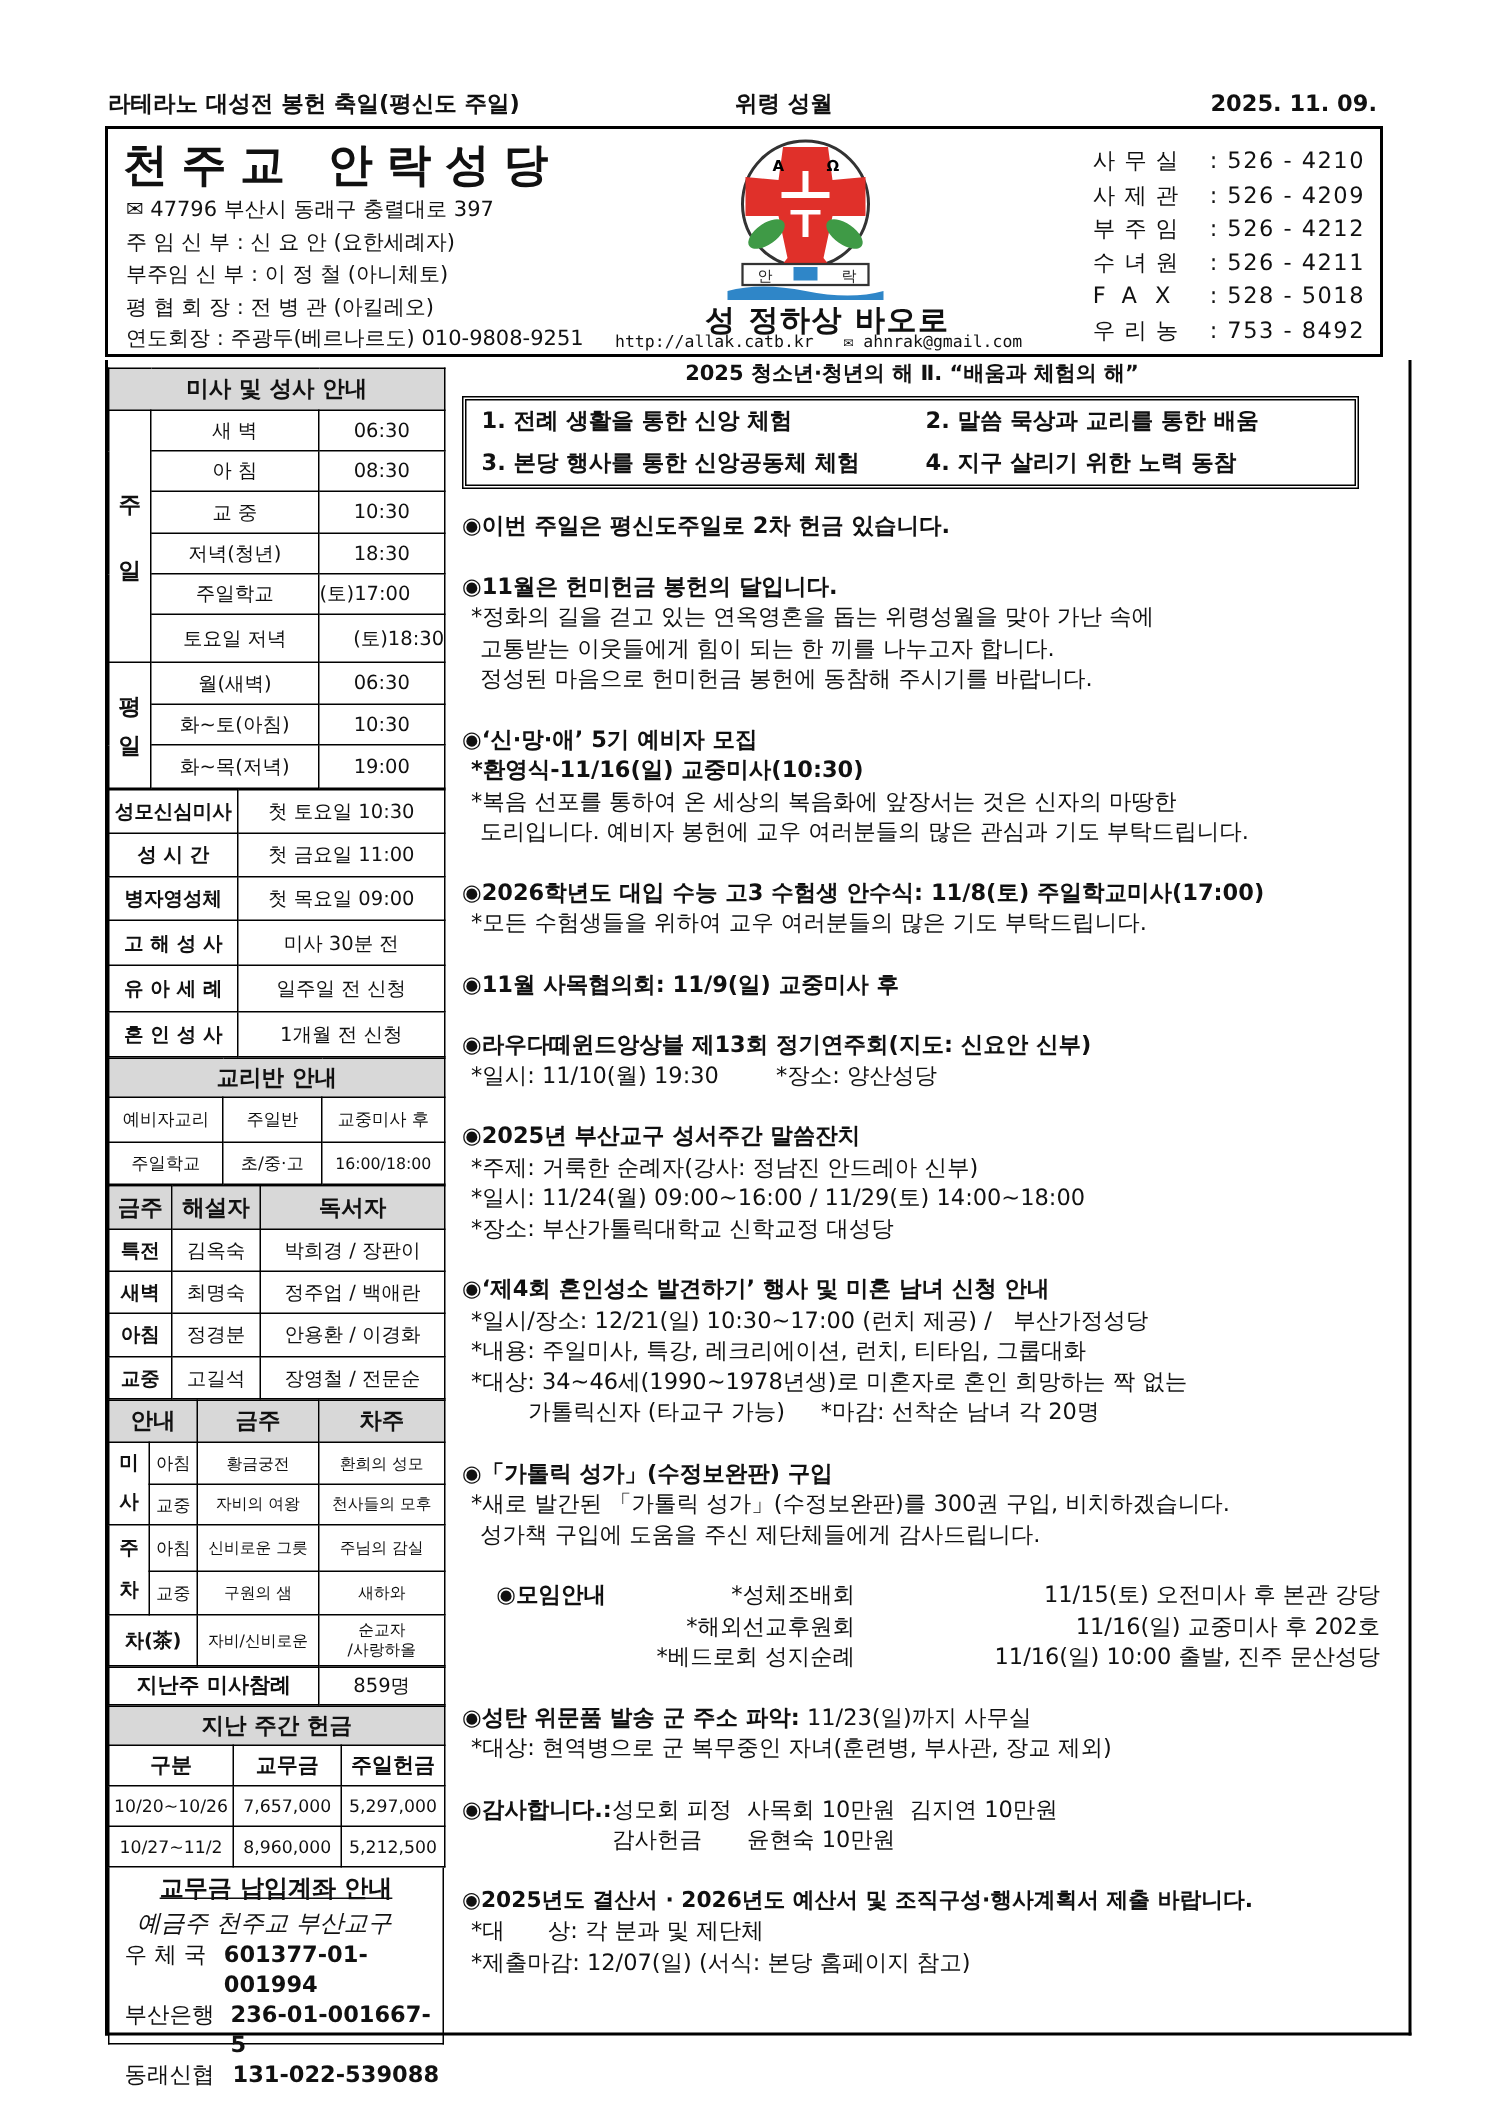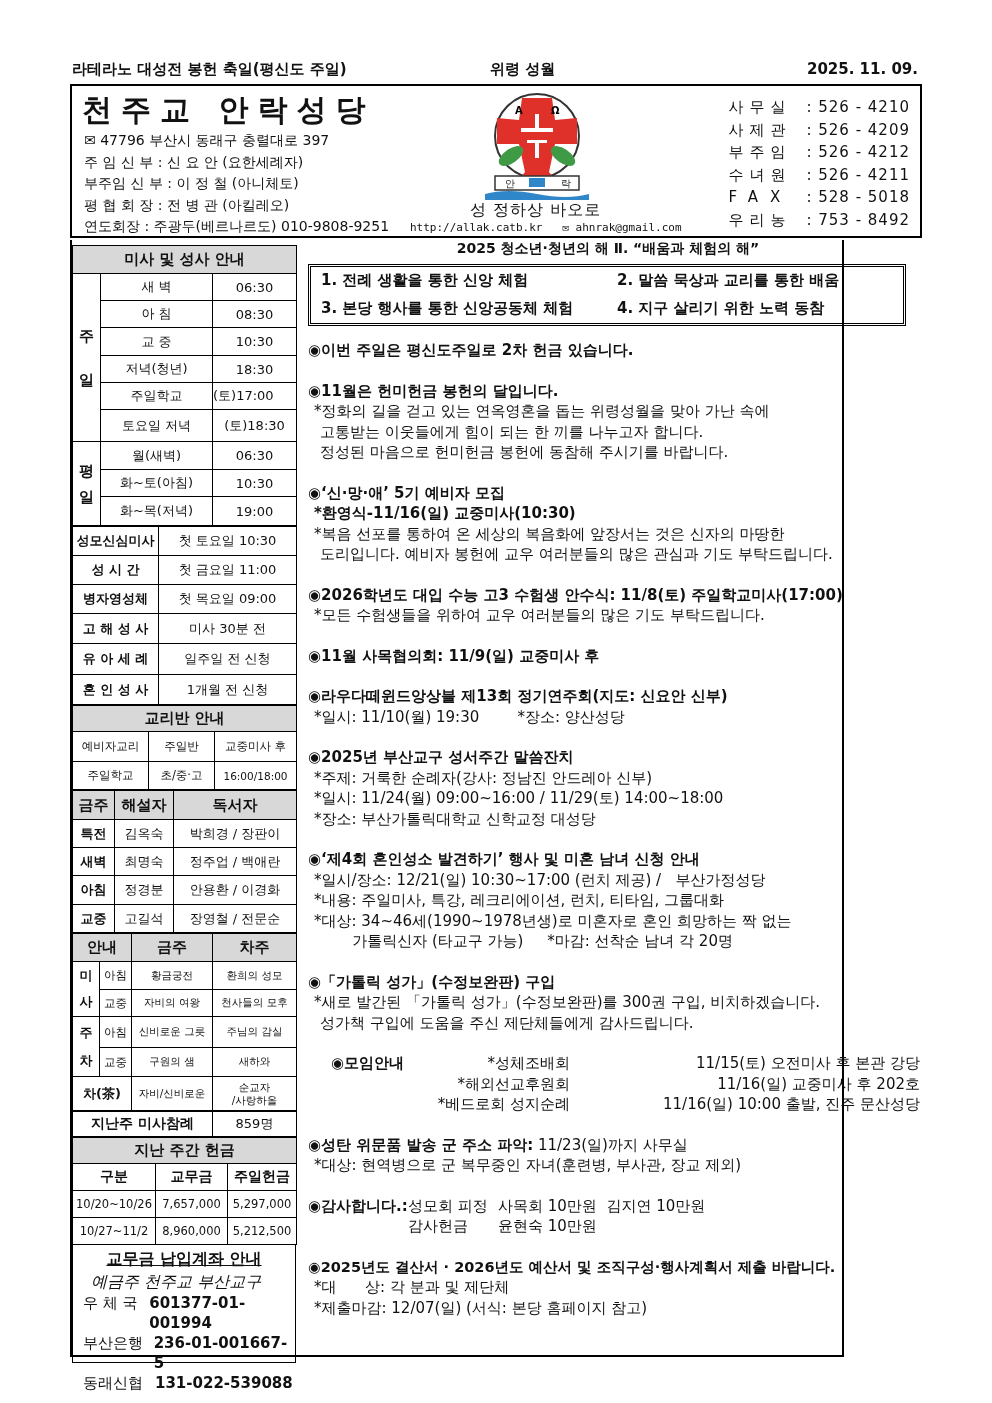--- a/index.html
+++ b/index.html
@@ -9,28 +9,28 @@
   .topline { position: absolute; top: 60px; left: 72px; width: 848px; height: 22px; font-size: 15px; font-weight: bold; }
   .topline .l { position: absolute; left: 0; top: 0; }
   .topline .c { position: absolute; left: 418px; top: 0; }
   .topline .r { position: absolute; right: 2px; top: 0; }
 
   .header { position: absolute; top: 84px; left: 70px; width: 852px; height: 154px; border: 2px solid #000; }
   .title { position: absolute; left: 10px; top: 4px; font-size: 30px; font-weight: bold; letter-spacing: 9px; }
   .info { position: absolute; left: 12px; top: 44px; font-size: 14px; line-height: 21.5px; }
   .info div { white-space: nowrap; }
   .logo { position: absolute; left: 405px; top: 4px; width: 120px; height: 112px; }
-  .patron { position: absolute; left: 398px; top: 114px; font-size: 16px; font-weight: normal; letter-spacing: 1px; }
+  .patron { position: absolute; left: 398px; top: 114px; font-size: 20px; font-weight: bold; letter-spacing: 1px; }
   .links { position: absolute; left: 338px; top: 135px; font-size: 11px; font-family: "DejaVu Sans Mono", monospace; white-space: nowrap; }
   .phones { position: absolute; right: 10px; top: 10px; font-size: 15px; line-height: 22.5px; text-align: left; }
   .phones .row { display: flex; }
   .phones .lab { width: 78px; letter-spacing: 6px; }
   .phones .val { letter-spacing: 1px; }
 
-  .main { position: absolute; top: 240px; left: 70px; width: 774px; height: 1117px; border: 2px solid #000; border-top: none; }
+  .main { position: absolute; top: 240px; left: 70px; width: 871px; height: 1117px; border: 2px solid #000; border-top: none; }
 
   .left { position: absolute; left: 0; top: 5px; width: 224px; }
   table { border-collapse: collapse; width: 224px; table-layout: fixed; }
   td, th { border: 1px solid #000; text-align: center; font-size: 13px; font-weight: normal; padding: 0; white-space: nowrap; overflow: hidden; }
   .hdr { background: #d8d8d8; font-size: 15px; font-weight: bold; }
   .bold { font-weight: bold; }
   .small { font-size: 11.5px; }
   .xs { font-size: 10.5px; }
   .acct { border: 1px solid #000; border-top: none; width: 224px; height: 118px; text-align: left; padding: 4px 0 0 10px; }
   .acct .t { font-size: 16px; font-weight: bold; text-decoration: underline; text-align: center; margin-left: -10px; }
@@ -152,21 +152,21 @@
       <tr style="height:27px">
             <td>저녁(청년)</td>
             <td>18:30</td>
           </tr>
       <tr style="height:27px">
             <td>주일학교</td>
             <td style="text-align:left">(토)17:00</td>
           </tr>
       <tr style="height:32px">
             <td>토요일 저녁</td>
-            <td style="text-align:center">(토)18:30</td>
+            <td style="text-align:right">(토)18:30</td>
           </tr>
       <tr style="height:28px">
             <td rowspan="3" class="bold" style="font-size:15px;line-height:26px"><span>평</span><br><span>일</span></td>
             <td>월(새벽)</td>
             <td>06:30</td>
           </tr>
       <tr style="height:27px">
             <td>화~토(아침)</td>
             <td>10:30</td>
           </tr>

